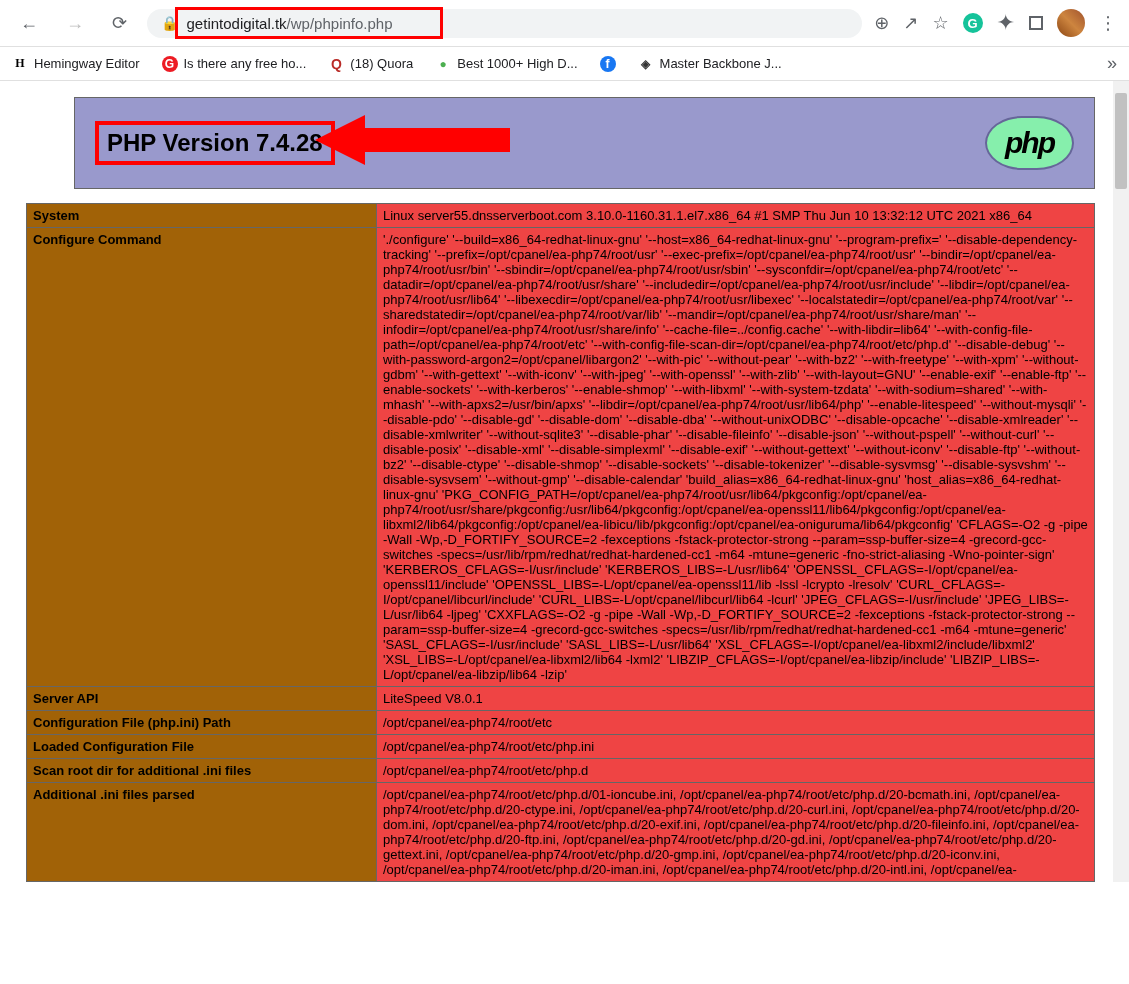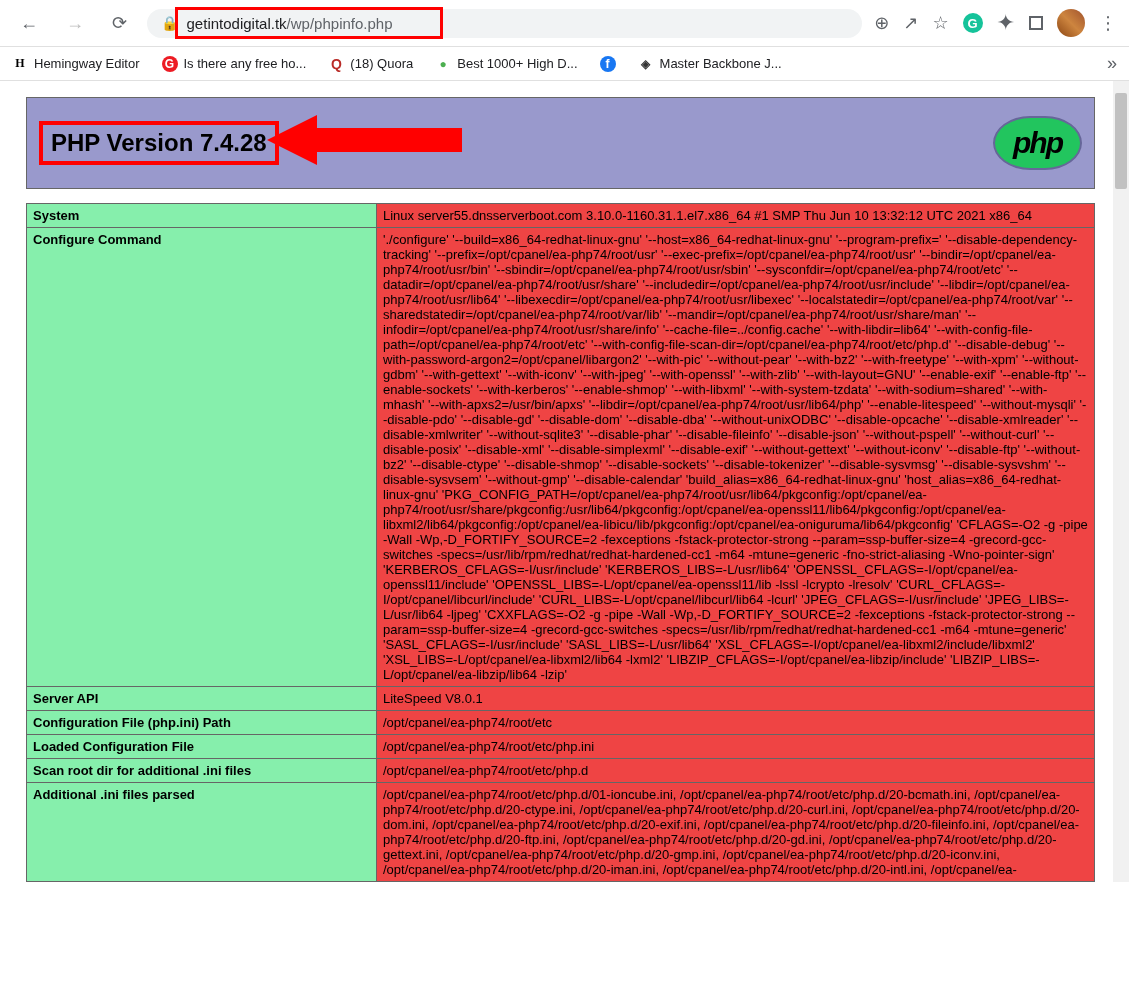--- a/index.html
+++ b/index.html
@@ -32,34 +32,34 @@
     .bm-diamond { color: #333; }
     .bm-more { margin-left: auto; font-size: 18px; color: #5f6368; }
     
     
     .content-wrap { display: flex; }
     .content { flex: 1; padding: 16px 18px 0 26px; }
     .scrollbar-track { width: 16px; background: #f1f1f1; position: relative; }
     .scrollbar-thumb { position: absolute; top: 12px; left: 2px; width: 12px; height: 96px; background: #c1c1c1; border-radius: 2px; }
     
     
-    .php-header { background: #9999cc; border: 1px solid #666; padding: 18px 12px; display: flex; align-items: center; justify-content: space-between; position: relative; }
+    .php-header { background: #9999cc; border: 1px solid #666; padding: 18px 20px; display: flex; align-items: center; justify-content: space-between; position: relative; margin-left: 48px; }
     .php-title-wrap { border: 4px solid red; padding: 4px 8px; display: inline-block; }
     .php-title { font-size: 24px; font-weight: bold; color: #000; }
-    .php-logo { background: #22c55e; border: 2px solid #666699; border-radius: 50% / 60%; padding: 8px 18px; }
+    .php-logo { background: #86efac; border: 2px solid #666699; border-radius: 50% / 60%; padding: 8px 18px; }
     .php-logo-text { font-size: 30px; font-weight: bold; font-style: italic; color: #000; letter-spacing: -2px; }
     
     
     .arrow-annot { position: absolute; left: 240px; top: 12px; pointer-events: none; }
     .arrow-svg { width: 200px; height: 60px; }
     
     
     .info-table { width: 100%; border-collapse: collapse; margin-top: 14px; font-size: 13px; }
     .info-table td { border: 1px solid #666; padding: 4px 6px; vertical-align: top; }
-    .info-table td.key { background: #86efac; font-weight: bold; width: 350px; }
+    .info-table td.key { background: #a16207; font-weight: bold; width: 350px; }
     .info-table td.val { background: #ef4444; word-break: break-word; }
   </style>
 </head>
 <body>
 
 <div class="browser-top">
   <button class="nav-btn">←</button>
   <button class="nav-btn disabled">→</button>
   <button class="nav-btn">⟳</button>
   <div class="address-bar">

